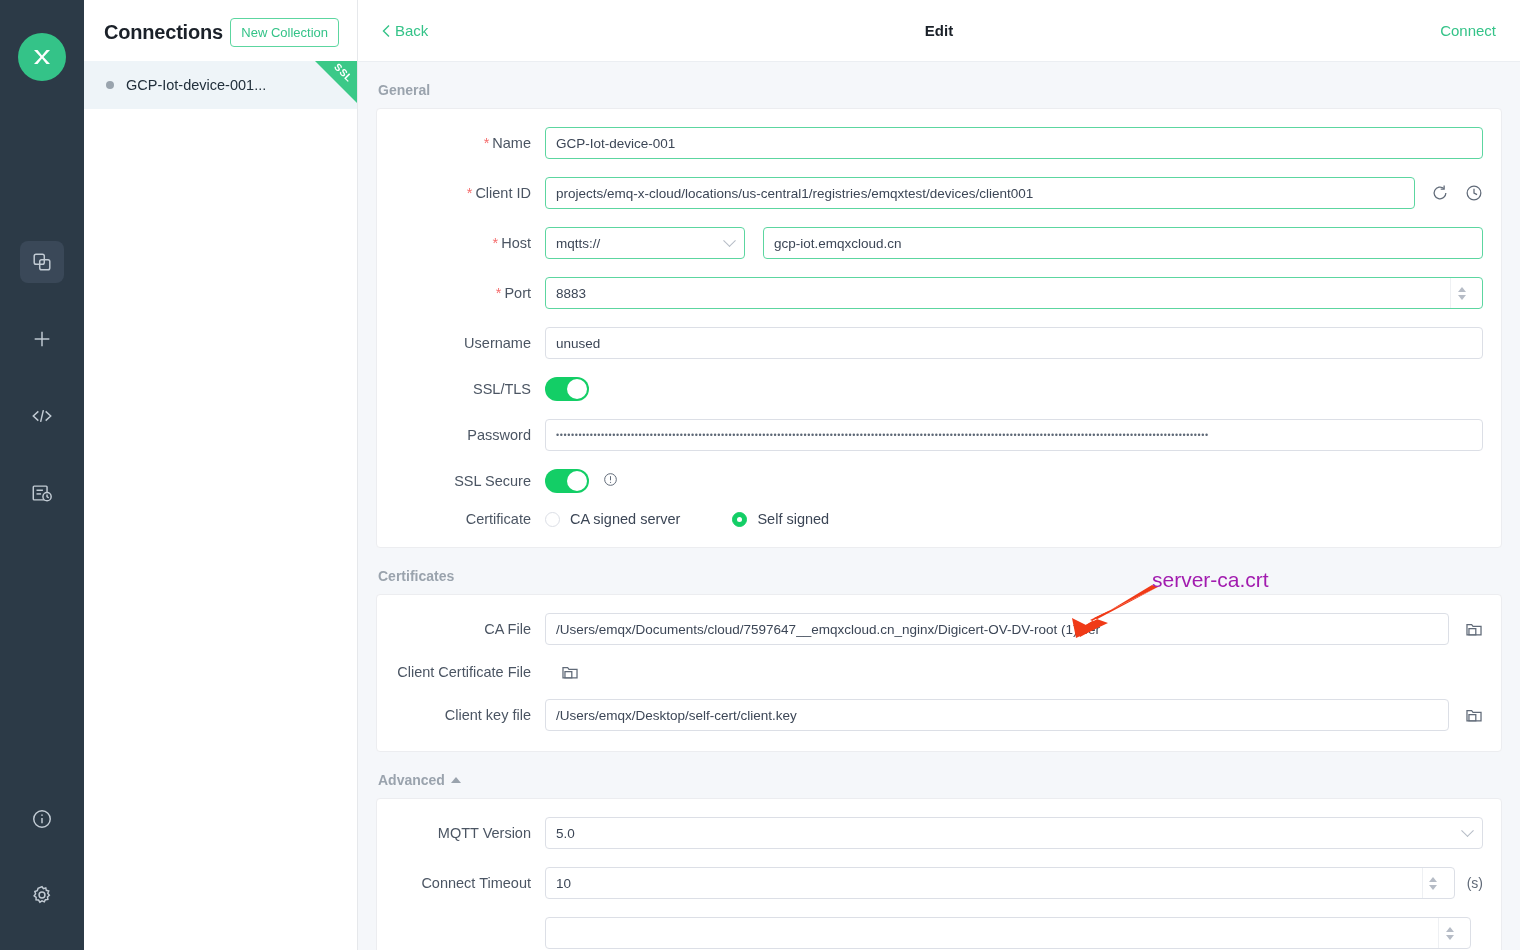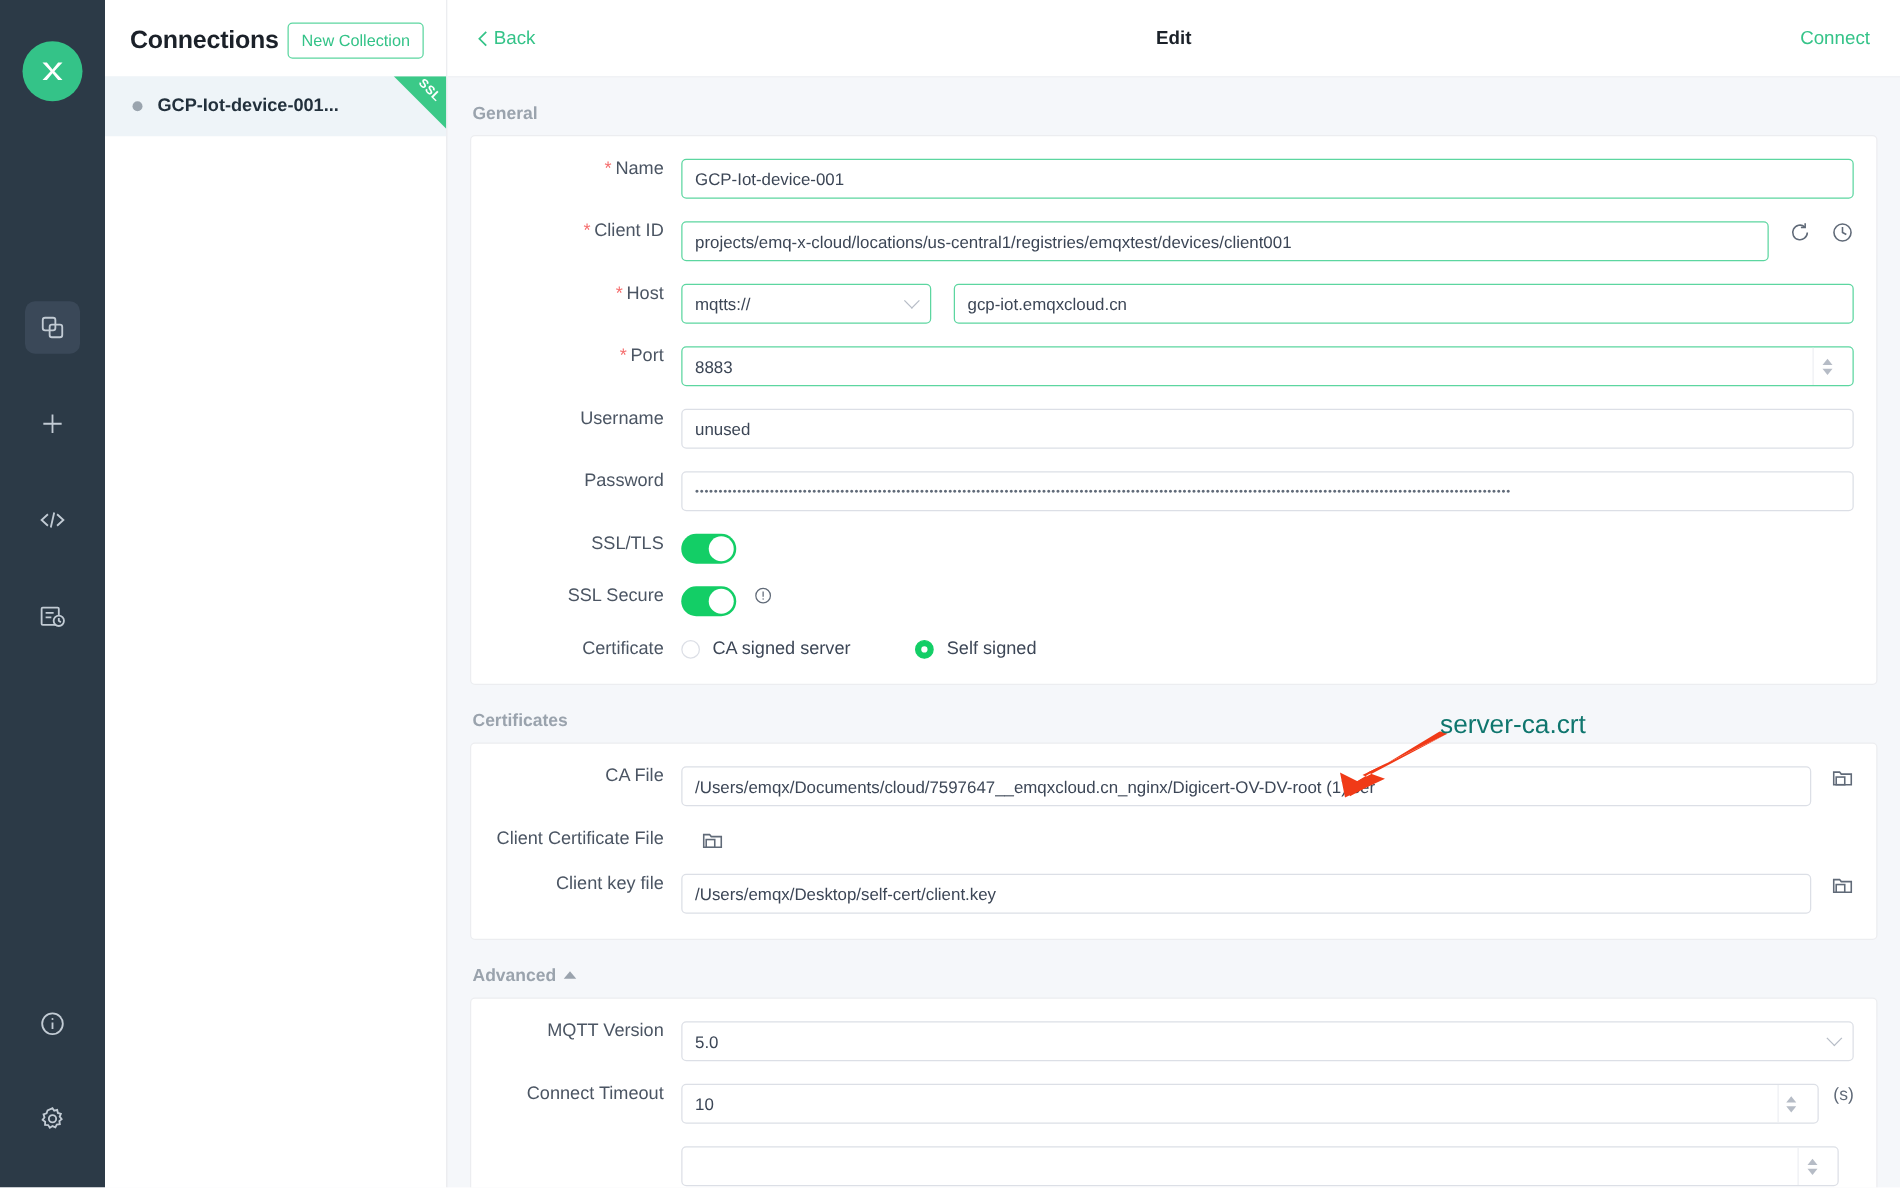--- a/index.html
+++ b/index.html
@@ -61,21 +61,21 @@
     display: flex; align-items: center;
     padding-left: 22px;
     background: #eef4f8;
     overflow: hidden; cursor: pointer;
   }
   .conn-dot {
     width: 8px; height: 8px; border-radius: 50%;
     background: #9aa4ae; margin-right: 12px; flex: 0 0 8px;
   }
   .conn-name {
-    font-size: 14.5px; color: #22303c; font-weight: 700;
+    font-size: 14.5px; color: #22303c; font-weight: 400;
     white-space: nowrap; overflow: hidden;
   }
   .ssl-ribbon {
     position: absolute; top: 0; right: 0;
     width: 0; height: 0;
     border-top: 42px solid #3bc988;
     border-left: 42px solid transparent;
   }
   .ssl-text {
     position: absolute; top: 6px; right: 3px;
@@ -116,21 +116,21 @@
     width: 0; height: 0;
     border-left: 5px solid transparent; border-right: 5px solid transparent;
     border-bottom: 6px solid #9aa3ad;
     cursor: pointer;
   }
   .card {
     background: #ffffff; border: 1px solid #ecedf0; border-radius: 4px;
     padding: 18px 18px 14px 18px;
   }
 
-  .row { display: flex; align-items: flex-start; margin-bottom: 18px; }
+  .row { display: flex; align-items: center; margin-bottom: 18px; }
   .row:last-child { margin-bottom: 6px; }
   .lbl {
     width: 150px; flex: 0 0 150px; text-align: right;
     font-size: 14.5px; color: #4b5563; padding-right: 14px;
     white-space: nowrap;
   }
   .req { color: #f56c6c; margin-right: 3px; }
 
   .field {
     height: 32px; border: 1px solid #dcdfe6; border-radius: 4px;
@@ -196,21 +196,21 @@
     content: ""; width: 5px; height: 5px; border-radius: 50%; background: #fff;
   }
   .radio-label { font-size: 14.5px; color: #3c4656; }
 
   
   .annot {
     position: absolute; pointer-events: none; z-index: 40;
   }
   .annot-text {
     position: absolute; left: 1152px; top: 568px;
-    color: #0f766e; font-size: 21px; z-index: 41;
+    color: #a21caf; font-size: 21px; z-index: 41;
   }
 </style>
 </head>
 <body>
 
 <div id="app">
 
   <div class="rail">
     <div class="logo">
       <svg width="26" height="26" viewBox="0 0 26 26">
@@ -348,30 +348,30 @@
             </span>
           </div>
         </div>
 
         <div class="row">
           <div class="lbl">Username</div>
           <div class="field grow">unused</div>
         </div>
 
         <div class="row">
+          <div class="lbl">SSL/TLS</div>
+          <div class="toggle">
+            <span class="knob"></span>
+          </div>
+        </div>
+
+        <div class="row">
           <div class="lbl">Password</div>
           <div class="field grow">
             <span class="pw-dots">••••••••••••••••••••••••••••••••••••••••••••••••••••••••••••••••••••••••••••••••••••••••••••••••••••••••••••••••••••••••••••••••••••••••••••••••••••••••••••••••••••••••••••••</span>
-          </div>
-        </div>
-
-        <div class="row">
-          <div class="lbl">SSL/TLS</div>
-          <div class="toggle">
-            <span class="knob"></span>
           </div>
         </div>
 
         <div class="row">
           <div class="lbl">SSL Secure</div>
           <div class="toggle">
             <span class="knob"></span>
           </div>
           <span class="info-icon">
             <svg width="15" height="15" viewBox="0 0 18 18">

